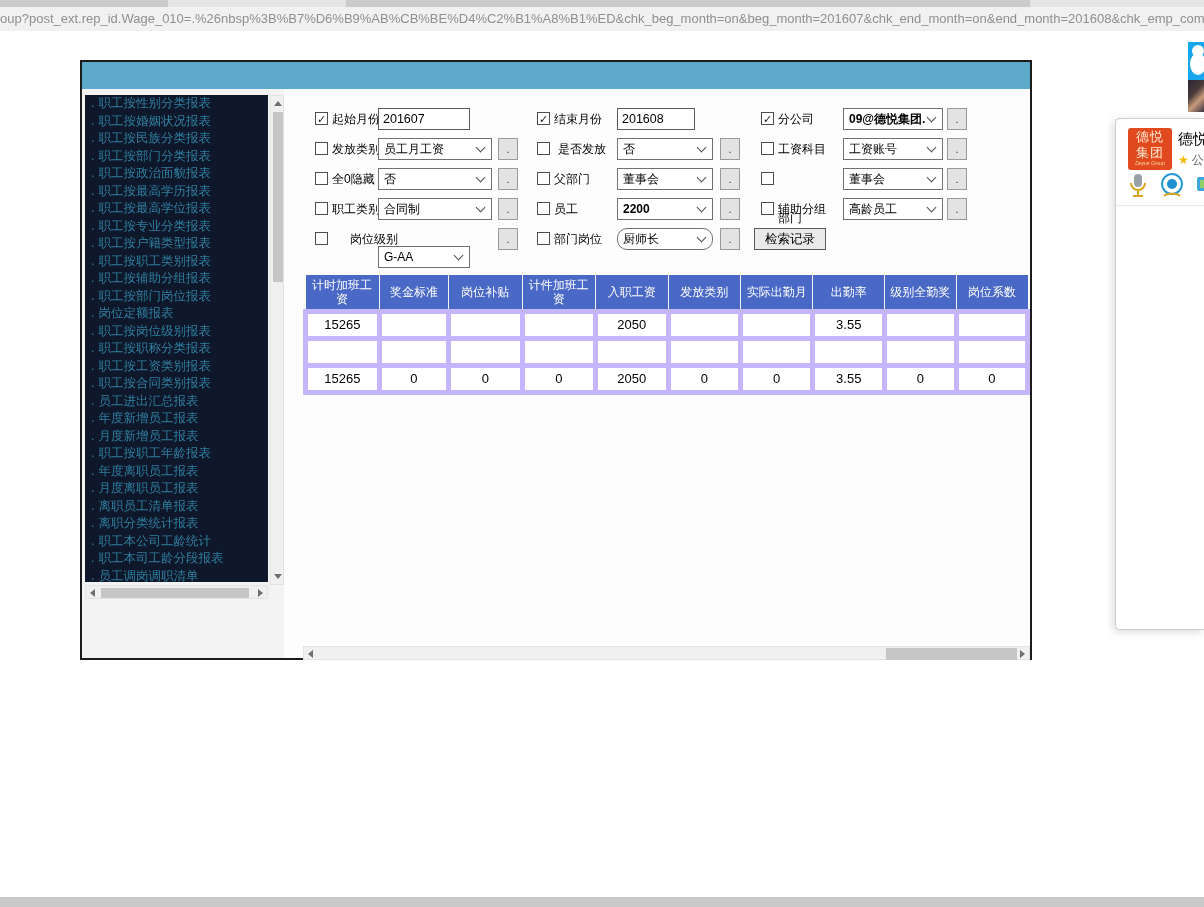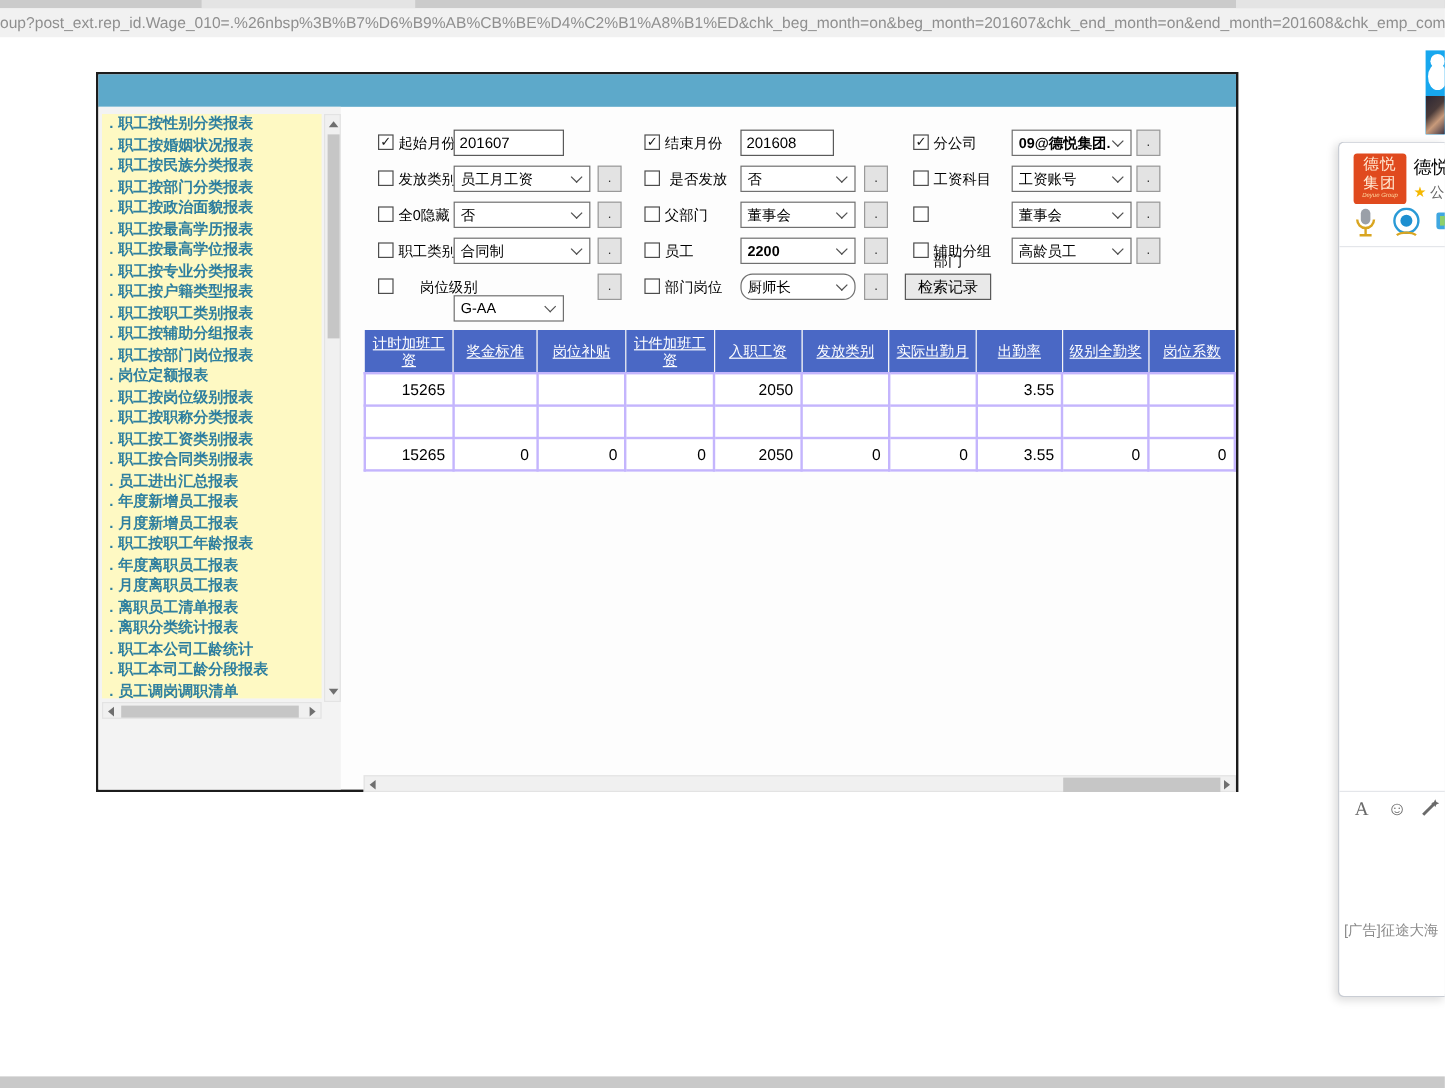--- a/index.html
+++ b/index.html
@@ -14,21 +14,21 @@
     color:#8f8f8f; font-size:13px; line-height:24px; white-space:nowrap; overflow:hidden; }
 
   
   #report-window { left:80px; top:60px; width:952px; height:600px;
     border:2px solid #1c1c1c; background:#fdfdfd; }
   #titlebar { left:0; top:0; width:948px; height:27px; background:#5da9ca; }
 
   
   #sidebar-panel { left:0; top:27px; width:202px; height:569px; background:#f3f3f3; }
   #sidebar-list { position:absolute; left:3px; top:6px; width:183px; height:487px;
-    background:#fef9c3; overflow:hidden; list-style:none;font-weight:bold; }
+    background:#0f172a; overflow:hidden; list-style:none; }
   #sidebar-list li { font-size:12.5px; line-height:17.5px; color:#2e7f9f;
     white-space:nowrap; cursor:pointer; }
   #sidebar-list li .dot { color:#2e7f9f; margin:0 4px 0 6px; }
   .sb-track { background:#f0f0f0; border:1px solid #e3e3e3; }
   .arrow { width:0; height:0; position:absolute; }
   .ar-up    { border-left:4px solid transparent; border-right:4px solid transparent; border-bottom:5px solid #6f6f6f; }
   .ar-down  { border-left:4px solid transparent; border-right:4px solid transparent; border-top:5px solid #6f6f6f; }
   .ar-left  { border-top:4px solid transparent; border-bottom:4px solid transparent; border-right:5px solid #6f6f6f; }
   .ar-right { border-top:4px solid transparent; border-bottom:4px solid transparent; border-left:5px solid #6f6f6f; }
   .thumb { background:#c6c6c6; position:absolute; }
@@ -45,34 +45,34 @@
     border-left:1.5px solid #505050; border-bottom:1.5px solid #505050; transform:rotate(-45deg); }
   .mini-btn { position:absolute; width:20px; height:22px; background:#e3e3e3;
     border:1px solid #9a9a9a; font-size:11px; line-height:18px; text-align:center;
     color:#333; cursor:pointer; }
   #search-btn { position:absolute; height:22px; padding:0 10px; background:#e9e9e9;
     border:1px solid #5a5a5a; font-size:12.5px; color:#000; cursor:pointer; font-family:inherit; }
 
   
   #rpt-table { position:absolute; left:221px; top:213px; border-collapse:collapse; table-layout:fixed; }
   #rpt-table th { background:#4a68c5; color:#ffffff; font-weight:normal; font-size:12px;
-    height:36px; border-right:1px solid #f5f5f5; text-align:center; padding:0 2px; line-height:14px;text-decoration:underline; }
+    height:36px; border-right:1px solid #f5f5f5; text-align:center; padding:0 2px; line-height:14px; }
   #rpt-table th:last-child { border-right:none; }
-  #rpt-table td { background:#ffffff; border:2px solid #c4b5fd; height:27px;
-    font-size:13px; color:#000; text-align:right; padding:0 6px; }
+  #rpt-table td { background:#ffffff; border:5px solid #c4b5fd; height:27px;
+    font-size:13px; color:#000; text-align:center; padding:0 6px; }
   #rpt-table thead tr { border-bottom:1px solid #2f9e2f; }
 
   
   #win-hscroll { left:221px; top:584px; width:727px; height:14px; }
 
   
   #qq-dock { left:1188px; top:42px; width:16px; height:70px; background:#17a7ee; overflow:hidden; }
   #qq-avatar { position:absolute; left:0; top:38px; width:16px; height:32px;
     background:linear-gradient(135deg,#2b2633 0%,#4a3b3a 40%,#c89a7a 65%,#3a3344 100%); }
-  #qq-panel { left:1115px; top:118px; width:89px; height:713px; background:#ffffff;
+  #qq-panel { left:1115px; top:118px; width:89px; height:512px; background:#ffffff;
     border:1px solid #c9cdd4; border-right:none; border-radius:5px 0 0 5px;
     box-shadow:-2px 2px 8px rgba(0,0,0,0.15); overflow:hidden; }
   #qq-logo { position:absolute; left:12px; top:9px; width:44px; height:42px;
     background:#e04a1e; border-radius:3px; color:#ffe9d2; text-align:center; }
   #qq-logo .lg-row { font-size:13px; line-height:14px; letter-spacing:1px; margin-top:2px; }
   #qq-logo .lg-sub { font-size:5px; line-height:6px; color:#ffd9a0; font-style:italic; }
   #qq-title { position:absolute; left:62px; top:11px; font-size:15px; color:#000; white-space:nowrap; }
   #qq-announce { position:absolute; left:62px; top:33px; font-size:12px; color:#666; white-space:nowrap; }
   #qq-announce .star { color:#f5b800; font-size:12px; margin-right:3px; }
   .qq-tool { position:absolute; cursor:pointer; }

